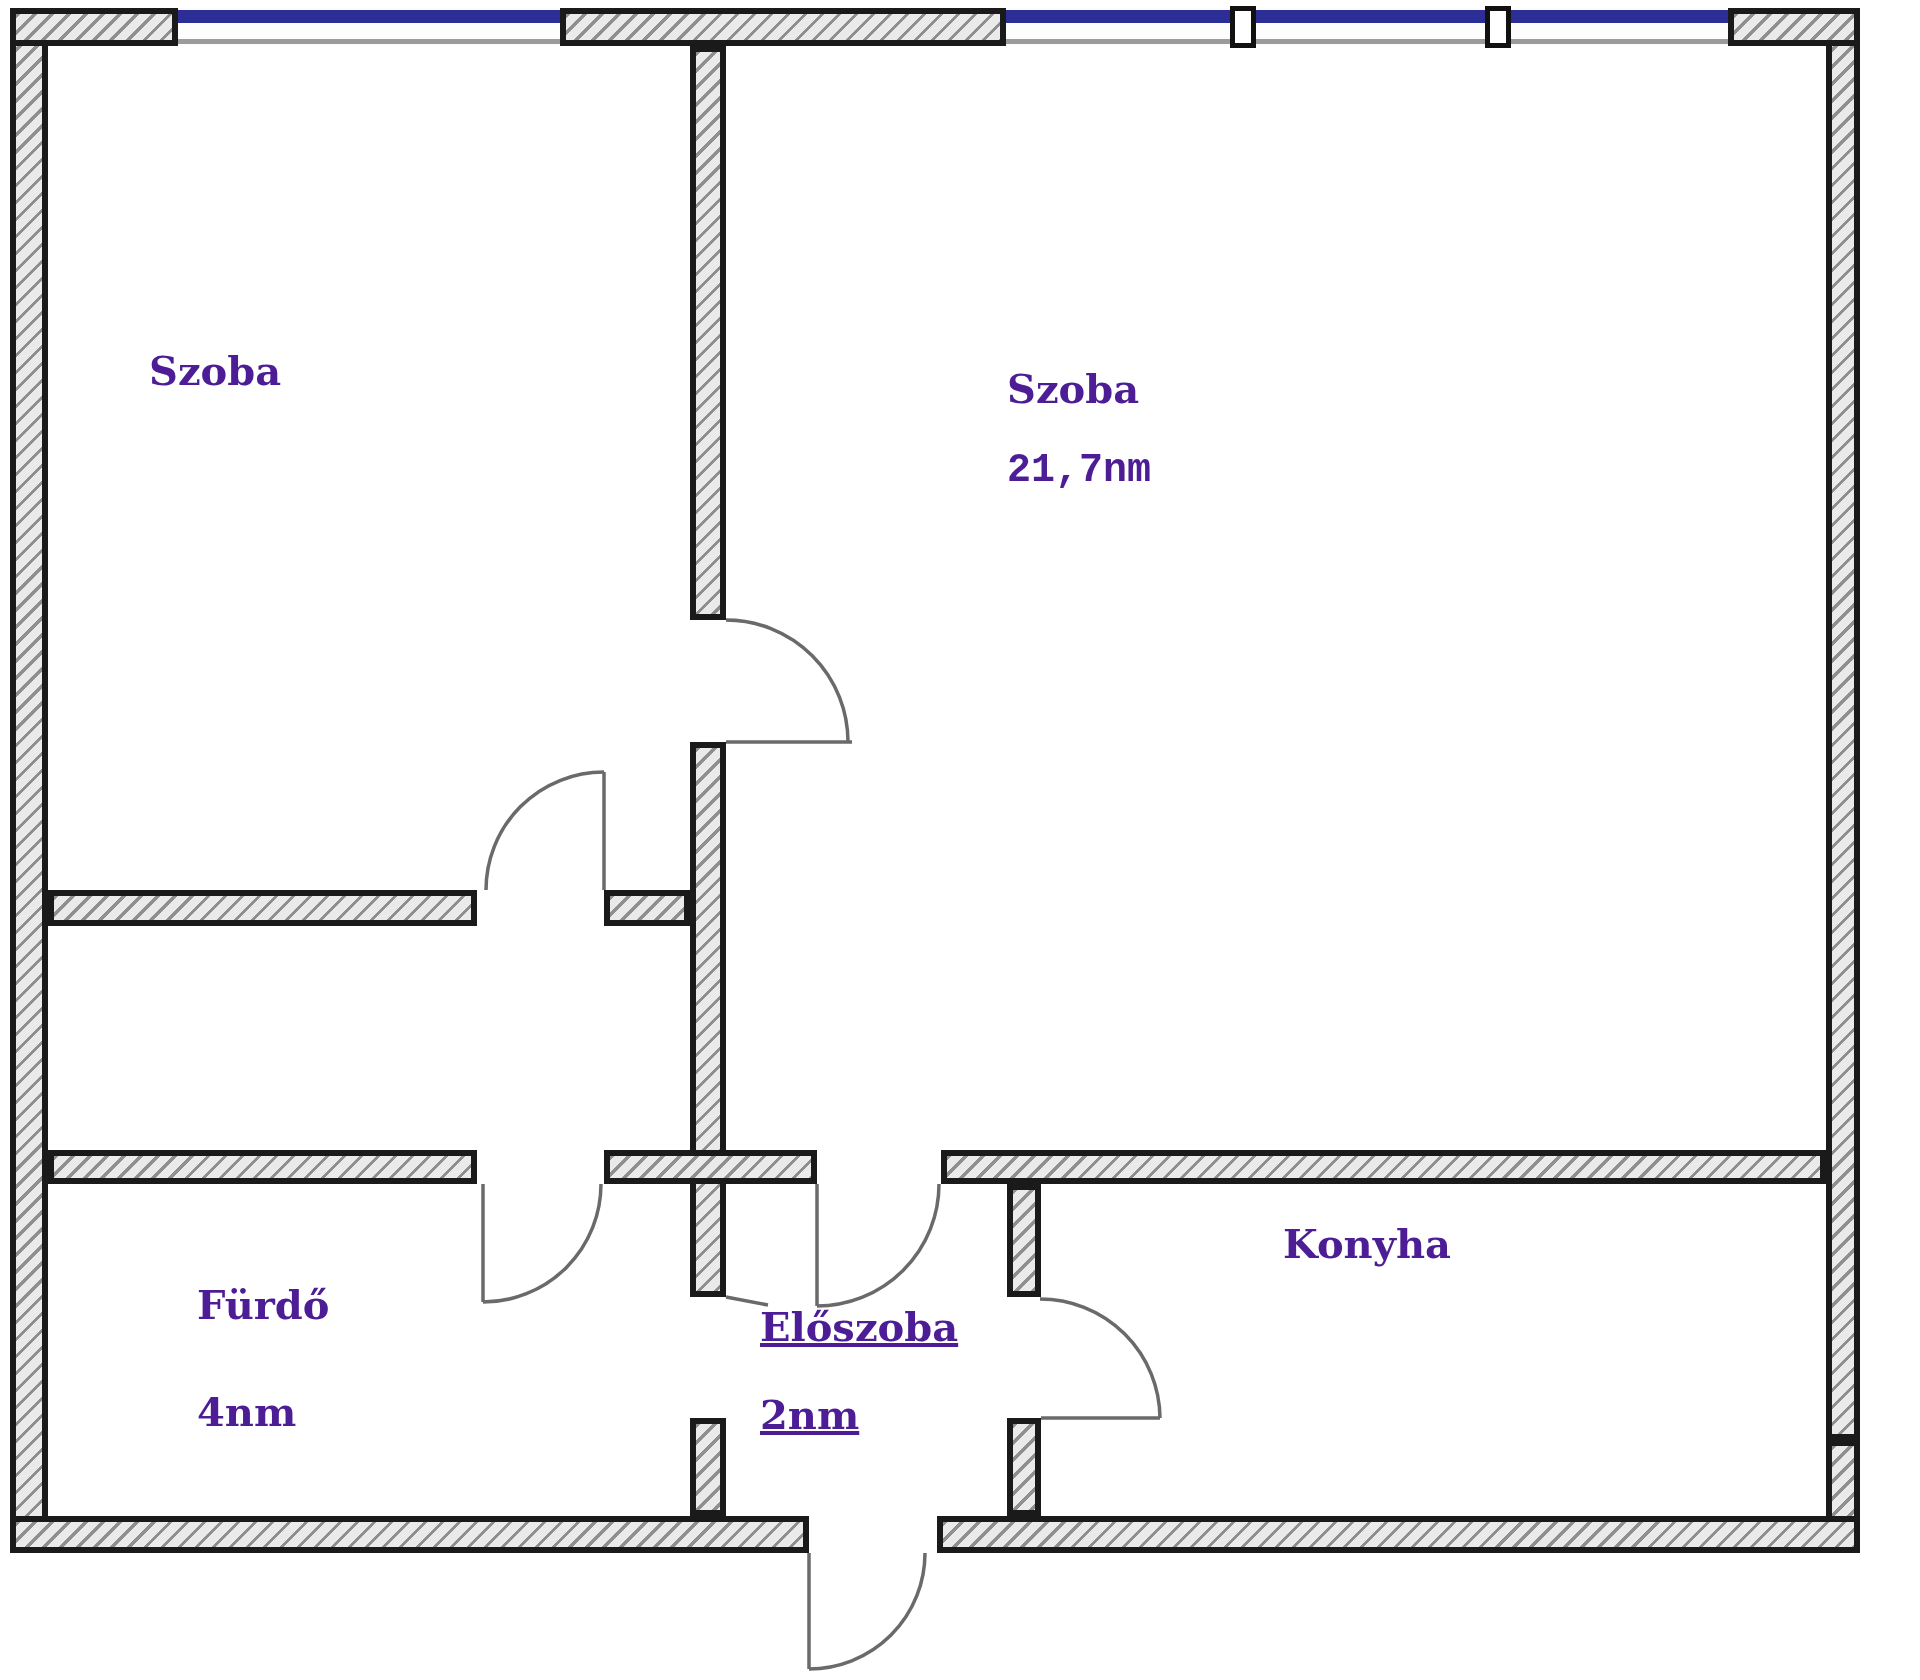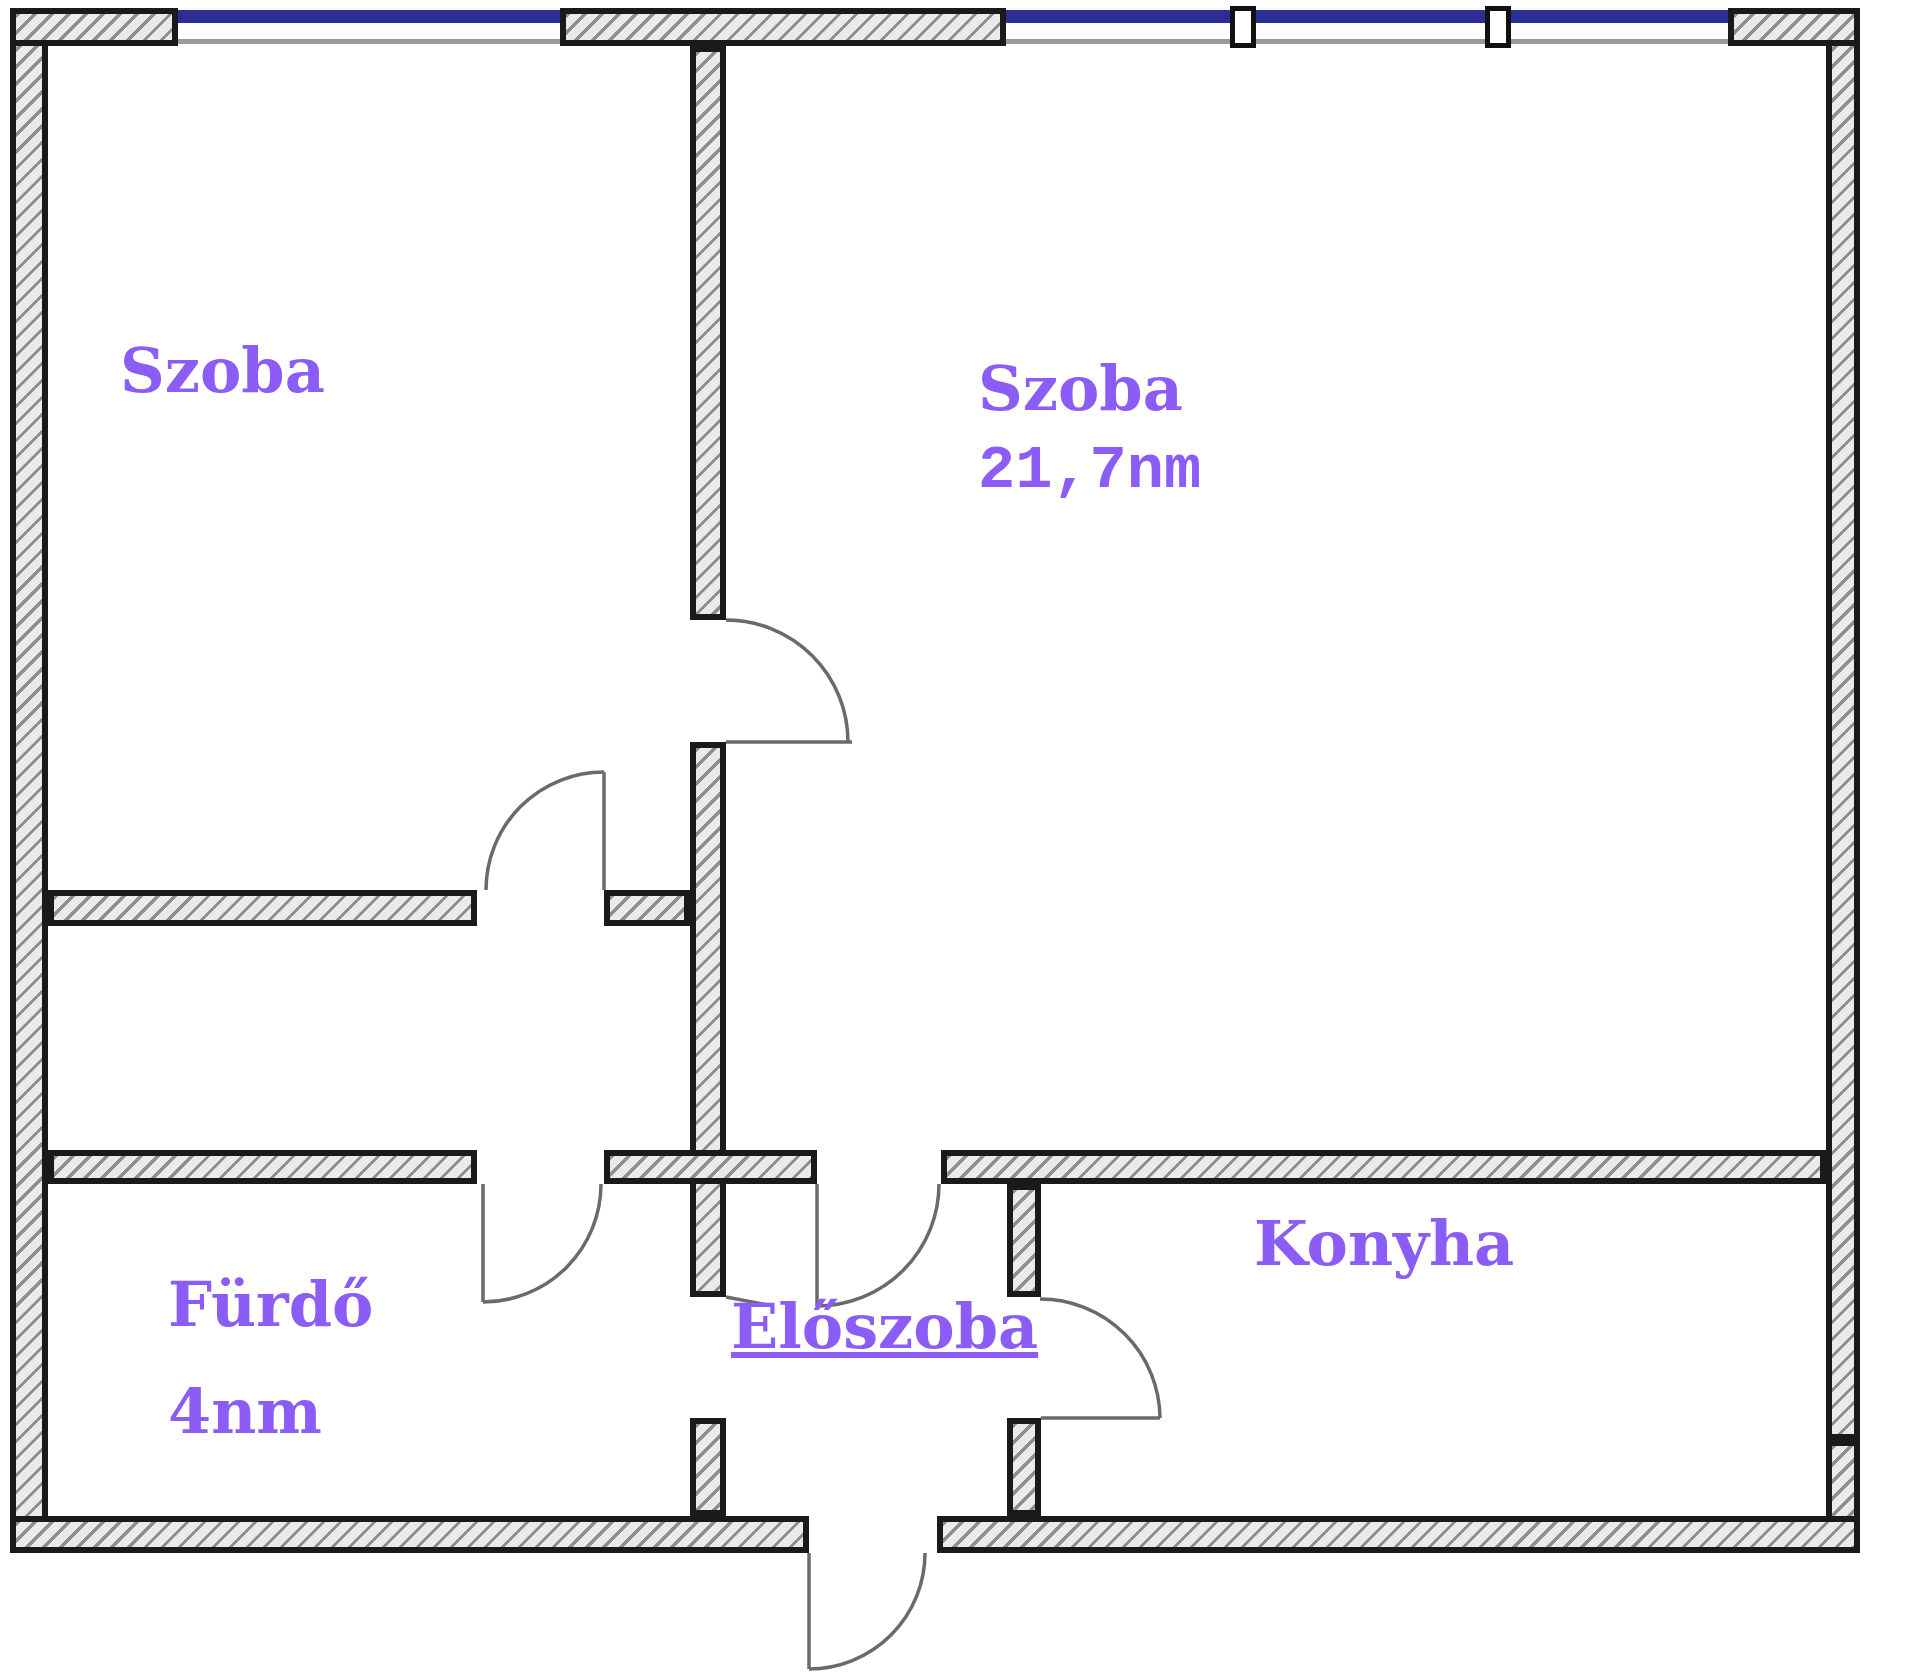--- a/index.html
+++ b/index.html
@@ -19,22 +19,22 @@
   .winbox{position:absolute;background:#fdfdfd;}
   .win-blue{position:absolute;left:0;right:0;top:2px;height:13px;background:#2d2d96;}
   .win-line{position:absolute;left:0;right:0;top:31px;height:5px;background:#9b9b9b;}
   .mullion{
     position:absolute;top:-2px;height:42px;width:26px;
     box-sizing:border-box;background:#ffffff;border:5px solid #111111;
   }
   svg.doors{position:absolute;left:0;top:0;}
   svg.doors path, svg.doors line{stroke:#6a6a6a;stroke-width:3.5;fill:none;}
   .label{
-    position:absolute;color:#8b5cf6;font-weight:bold;
-    font-size:62px;line-height:66px;white-space:nowrap;
+    position:absolute;color:#4c1d95;font-weight:bold;
+    font-size:40px;line-height:66px;white-space:nowrap;margin-left:29px;
   }
   .lbl-stack span{display:block;}
   .lbl-row span{display:inline;}
   .lbl-szoba10 span:nth-child(2){margin-top:24px;}
   .lbl-szoba21 span:nth-child(2){margin-top:16px;font-family:Liberation Mono, monospace;}
   .lbl-furdo  span:nth-child(2){margin-top:41px;}
   .lbl-eloszoba span:nth-child(2){margin-top:22px;}
   .lbl-konyha span:nth-child(2){margin-top:18px;}
 </style>
 </head>
@@ -113,19 +113,20 @@
   </div>
 
 
   <div class="label lbl-stack lbl-furdo" style="left:168px;top:1272px;">
     <span>Fürdő</span>
     <span>4nm</span>
   </div>
 
   <div class="label lbl-stack lbl-eloszoba" style="left:731px;top:1294px;text-decoration:underline;">
     <span>Előszoba</span>
+    <span>2nm</span>
   </div>
 
   <div class="label lbl-stack lbl-konyha" style="left:1254px;top:1211px;">
     <span>Konyha</span>
   </div>
 
 </div>
 
 </body></html>

